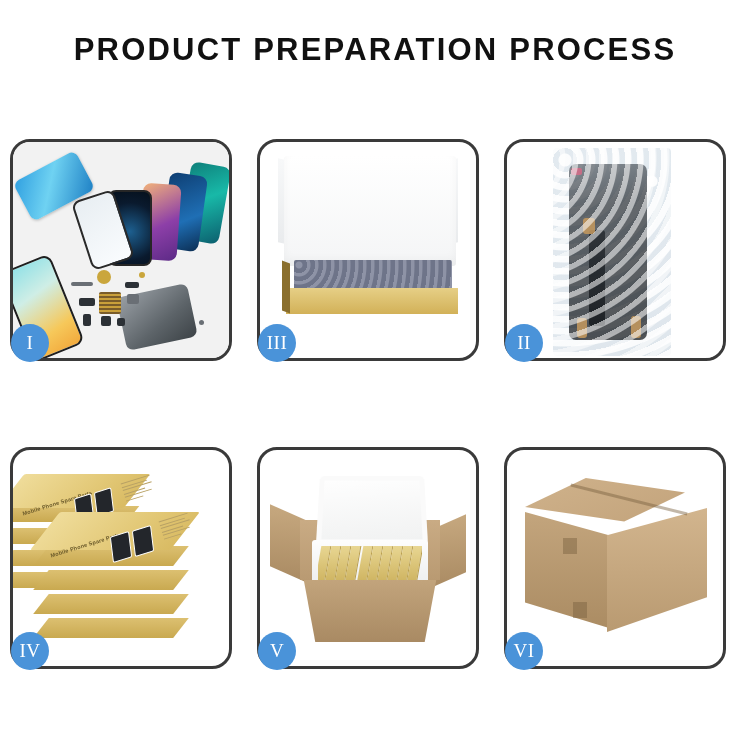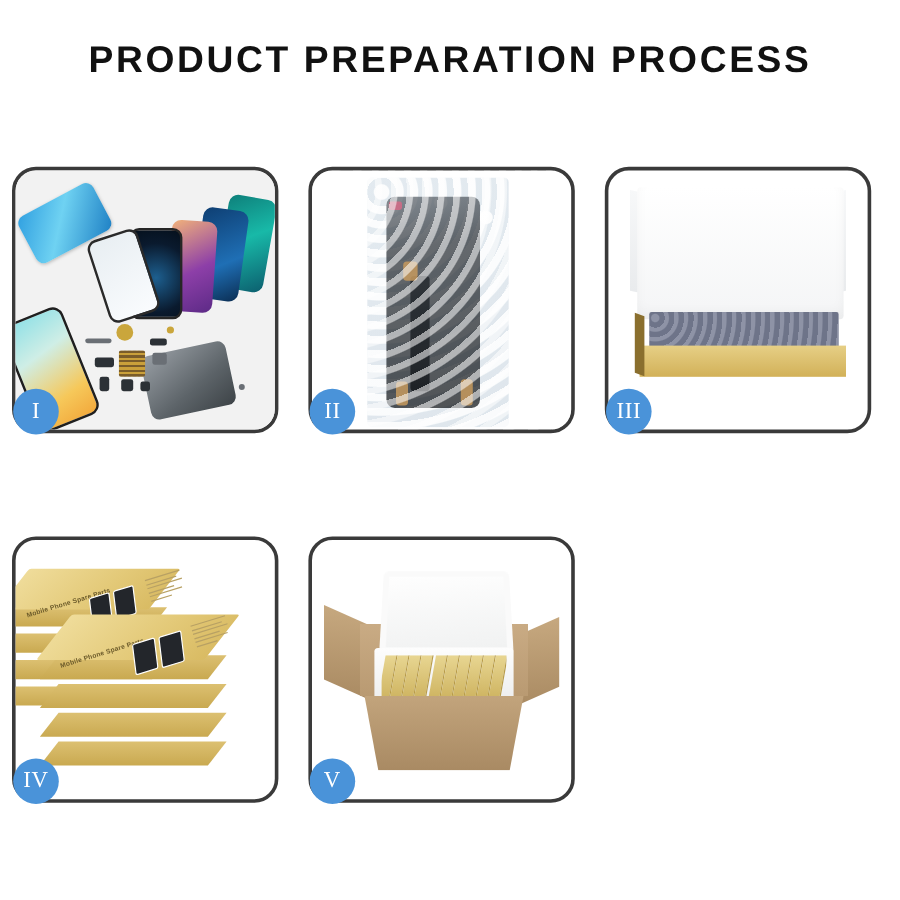--- a/index.html
+++ b/index.html
@@ -207,46 +207,46 @@
           <div class="chip gold" style="left:126px;top:130px;width:6px;height:6px;"></div>
           <div class="chip" style="left:186px;top:178px;width:5px;height:5px;border-radius:50%;"></div>
         </div>
       </div>
       <div class="badge">I</div>
     </div>
 
     <div class="panel">
       <div class="inner">
         <div class="scene">
+          <div class="p3-lidflapL"></div>
+          <div class="p3-lidflapR"></div>
+          <div class="p3-lid"></div>
+          <div class="p3-tray"></div>
+          <div class="p3-foam"></div>
+          <div class="p3-front"></div>
+          <div class="p3-edgeL"></div>
+        </div>
+      </div>
+      <div class="badge">III</div>
+    </div>
+
+    <div class="panel">
+      <div class="inner">
+        <div class="scene">
           <div class="p2-bag"></div>
           <div class="p2-screen"></div>
           <div class="p2-flex"></div>
           <div class="p2-tan" style="left:76px;top:76px;width:12px;height:16px;"></div>
           <div class="p2-tan" style="left:70px;top:176px;width:10px;height:20px;"></div>
           <div class="p2-tan" style="left:124px;top:174px;width:10px;height:22px;"></div>
           <div class="p2-pink"></div>
           <div class="p2-gloss"></div>
         </div>
       </div>
       <div class="badge">II</div>
-    </div>
-
-    <div class="panel">
-      <div class="inner">
-        <div class="scene">
-          <div class="p3-lidflapL"></div>
-          <div class="p3-lidflapR"></div>
-          <div class="p3-lid"></div>
-          <div class="p3-tray"></div>
-          <div class="p3-foam"></div>
-          <div class="p3-front"></div>
-          <div class="p3-edgeL"></div>
-        </div>
-      </div>
-      <div class="badge">III</div>
     </div>
 
     <div class="panel">
       <div class="inner">
         <div class="p4">
 
           <div class="box4" style="left:-6px;top:56px;">
               <div class="side"></div>
             </div>
           <div class="box4" style="left:-6px;top:78px;">
@@ -325,15 +325,28 @@
               <i style="left:72px"></i>
             <i style="left:82px"></i>
               <i style="left:92px"></i>
           </div>
           <div class="p5-front"></div>
         </div>
       </div>
       <div class="badge">V</div>
     </div>
 
+    <div class="panel">
+      <div class="inner">
+        <div class="scene">
+          <div class="p6-top"></div>
+          <div class="p6-left"></div>
+          <div class="p6-right"></div>
+          <div class="p6-seam" style="left:62px;top:48px;width:120px;height:3px;transform:rotate(14deg);"></div>
+          <div class="p6-seam" style="left:56px;top:88px;width:14px;height:16px;"></div>
+          <div class="p6-seam" style="left:66px;top:152px;width:14px;height:16px;"></div>
+        </div>
+      </div>
+      <div class="badge">VI</div>
+    </div>
 
   </div>
 </div>
 
 </body></html>

